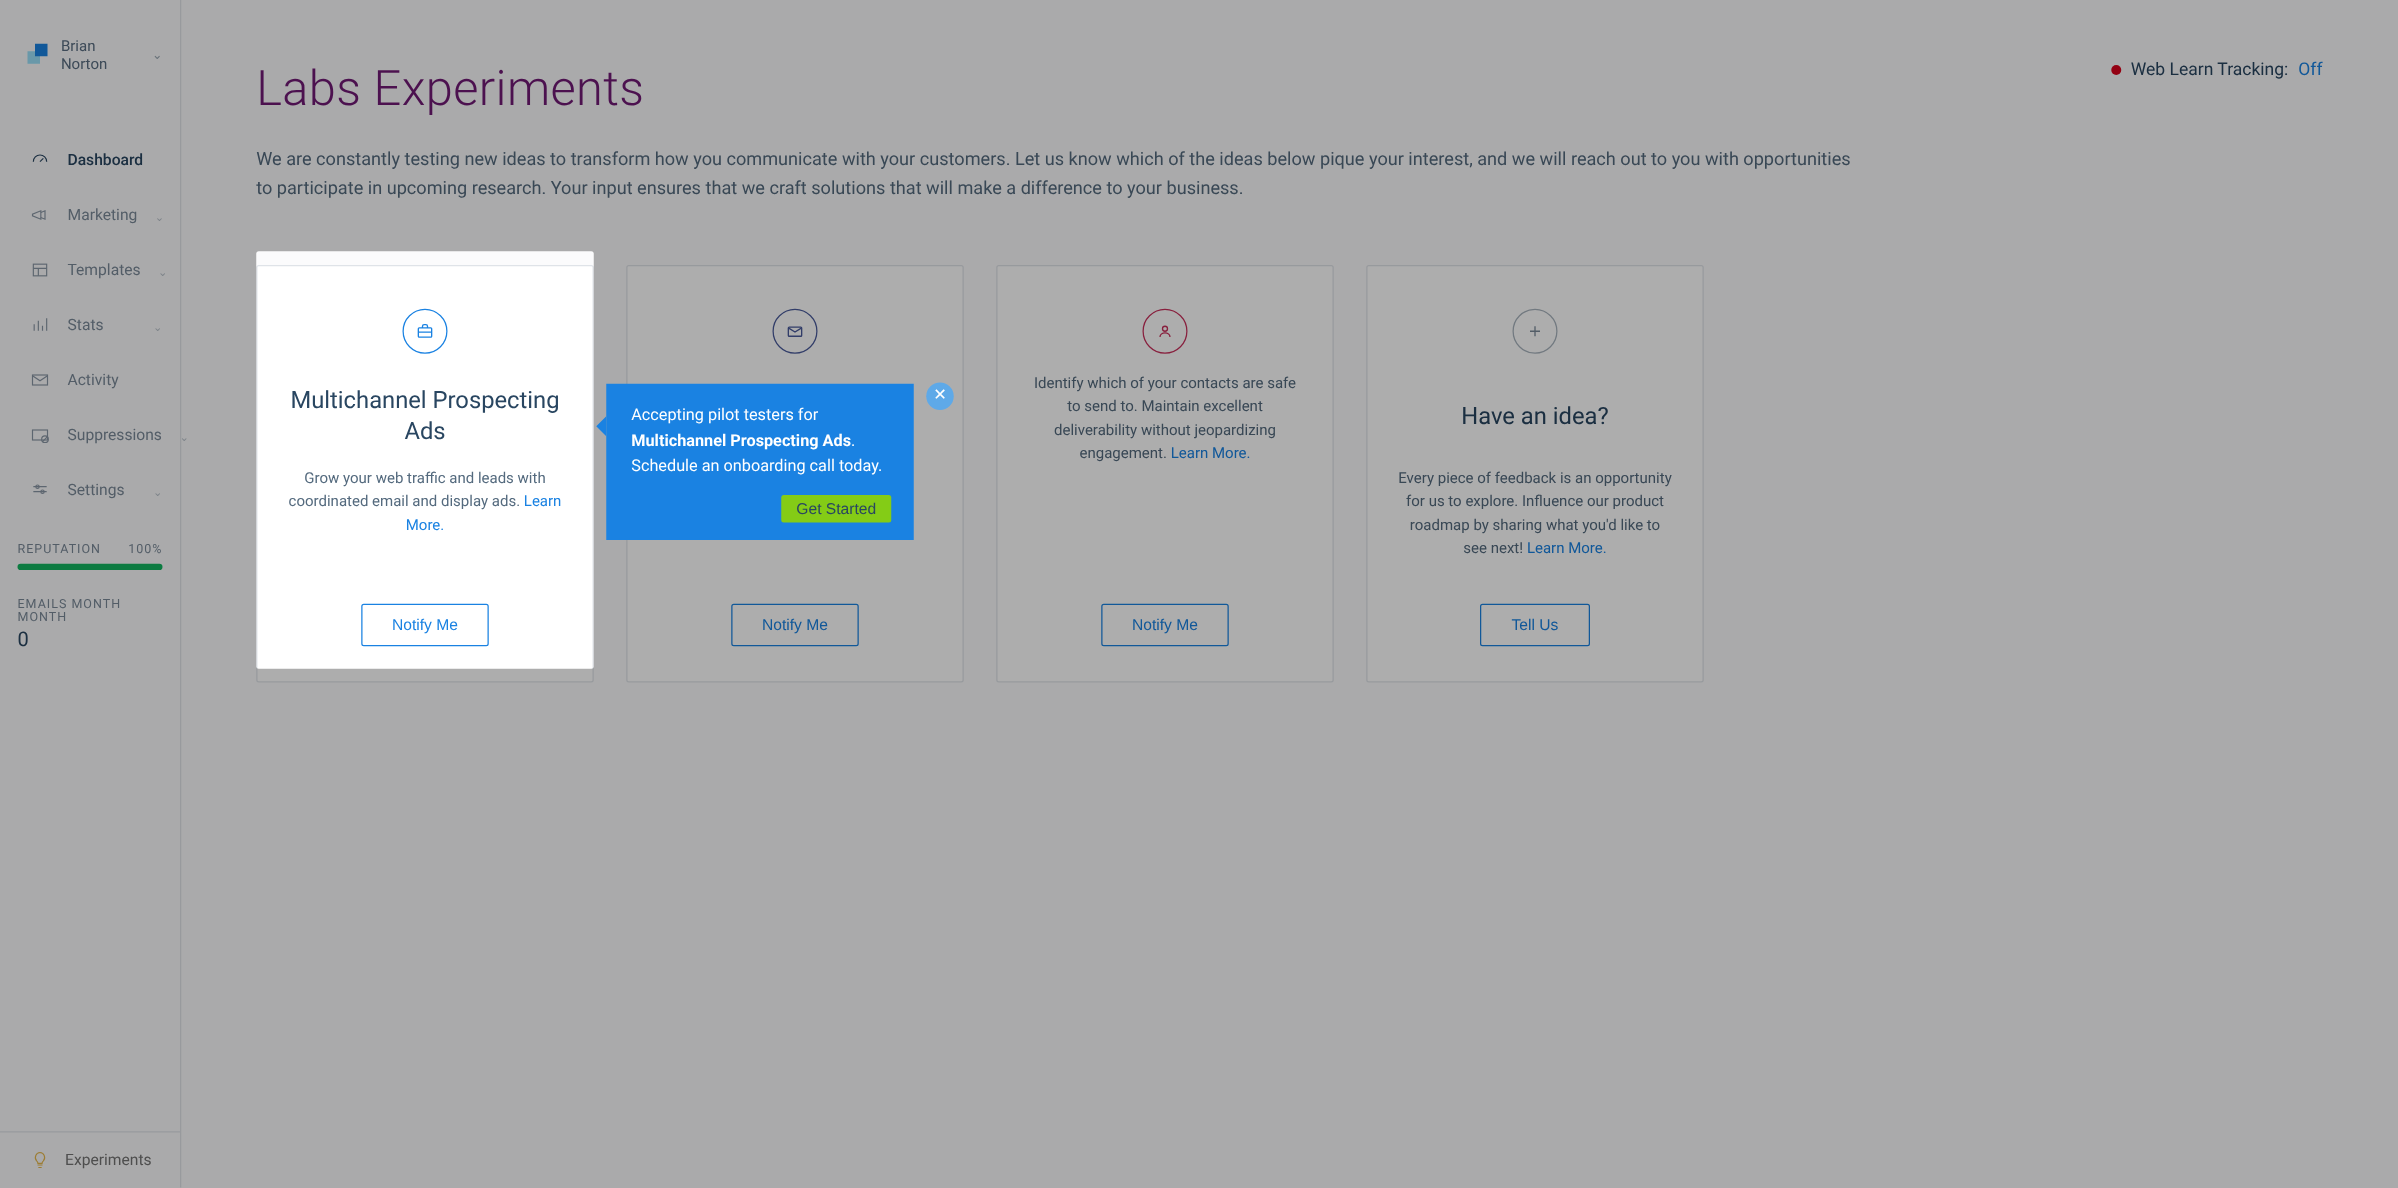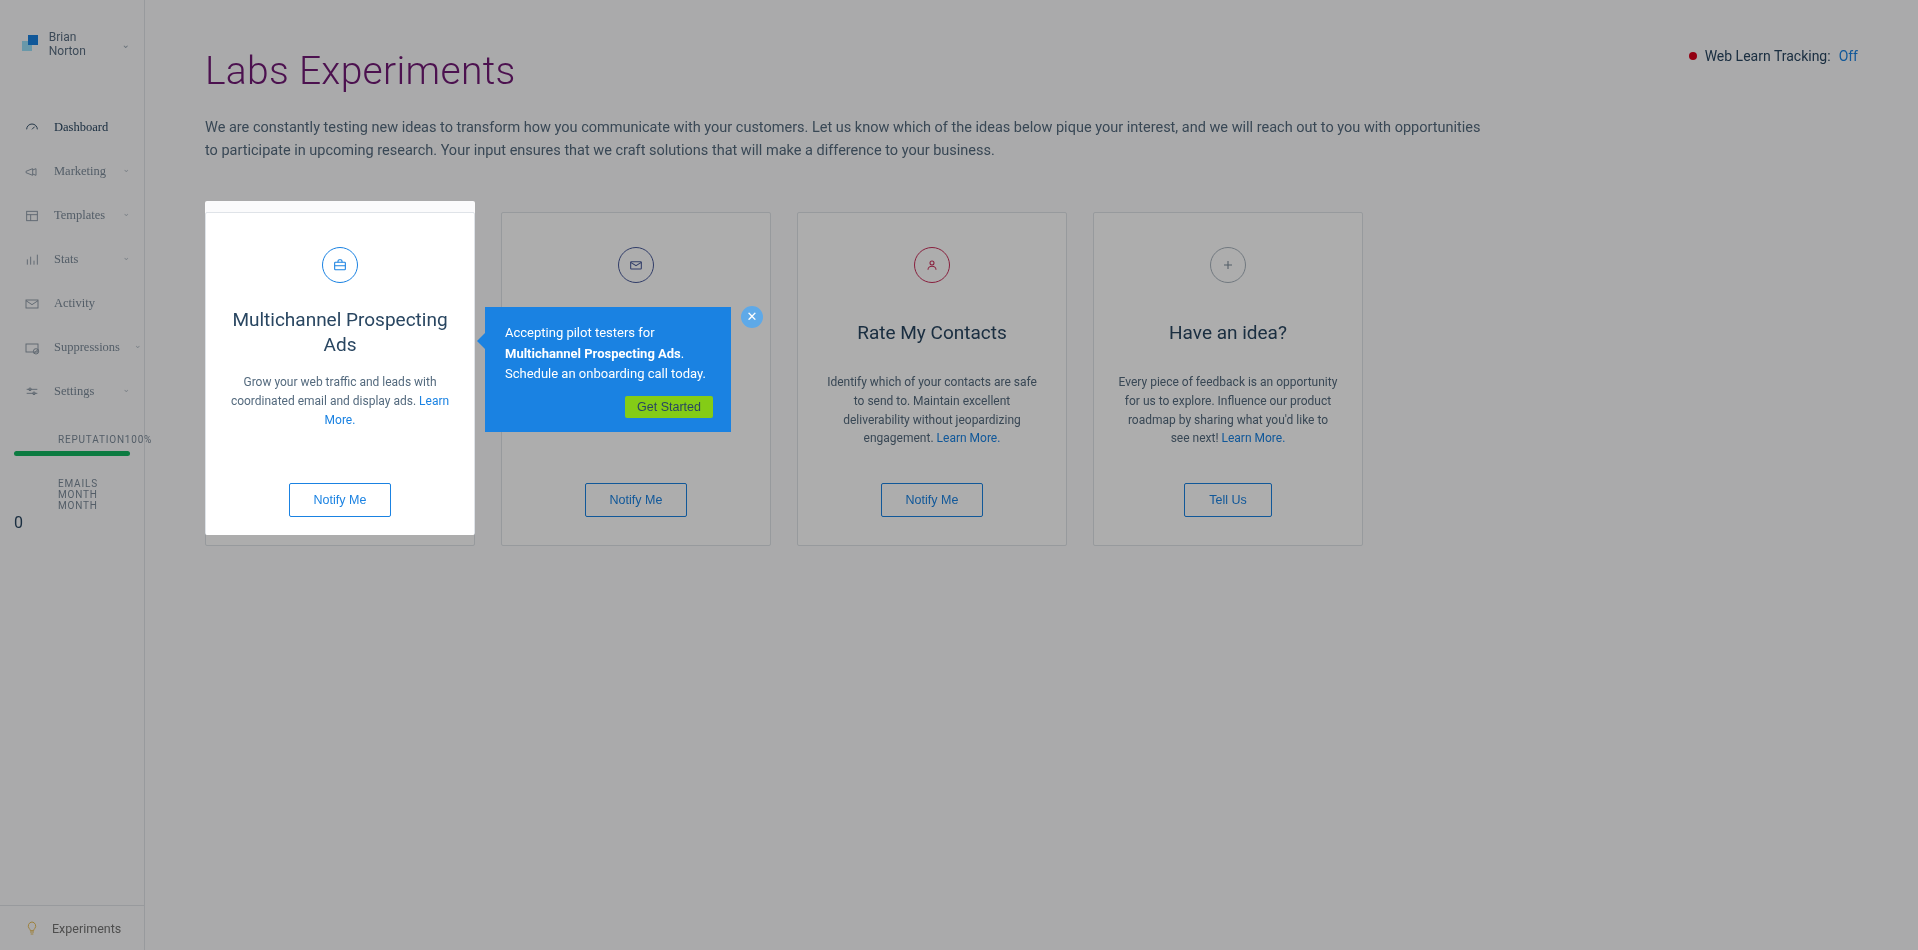--- a/index.html
+++ b/index.html
@@ -33,33 +33,32 @@
     width: 18px; height: 18px; position: relative;
   }
   .logo::before, .logo::after {
     content:""; position:absolute; width:10px; height:10px;
   }
   .logo::before { left:0; top:6px; background:#9be1fa; }
   .logo::after  { left:6px; top:0; background:#1a82e2; }
   .user-chip .chev { margin-left:auto; color:#9aa7b3; font-size:10px; }
   .nav { margin-top: 30px; }
   .nav-item {
-    display:flex; align-items:flex-start; gap:14px;
+    display:flex; align-items:flex-end; gap:14px;
     padding: 14px 14px 14px 24px;
     color:#7b8a99; font-size:12.5px;
     cursor:pointer;
-    font-family:Liberation Serif, serif;
   }
   .nav-item.active { color:#294661; font-weight:500; }
   .nav-item .chev { margin-left:auto; font-size:9px; color:#b7c0c9; }
   .nav-icon { width:16px; height:16px; flex:0 0 16px; display:flex; align-items:center; justify-content:center; }
   .nav-icon svg { width:16px; height:16px; stroke:#8a97a5; fill:none; stroke-width:1.4; }
   .nav-item.active .nav-icon svg { stroke:#294661; }
   .metrics { padding: 20px 14px 0 14px; }
-  .metric-label { font-size:10px; letter-spacing:0.8px; color:#7b8a99; display:flex; justify-content:space-between; align-items:center;margin-left:44px; }
+  .metric-label { font-size:10px; letter-spacing:0.8px; color:#7b8a99; display:flex; justify-content:space-between; align-items:center; }
   .metric-bar { height:5px; width:100%; background:#13b661; border-radius:3px; margin-top:6px; }
   .metric2 { margin-top:22px; }
   .metric-num { font-size:16px; color:#294661; margin-top:2px; }
   .sidebar-footer {
     margin-top:auto; border-top:1px solid #e0e3e8;
     display:flex; align-items:center; gap:12px;
     padding: 14px 14px 14px 24px; color:#737373; font-size:12.5px;
     cursor:pointer;
   }
   .bulb { width:16px; height:16px; }
@@ -285,21 +284,20 @@
         <button class="card-btn">Notify Me</button>
       </div>
 
       <div class="card">
         <div class="card-icon c-pink">
           <svg viewBox="0 0 24 24">
               <circle cx="12" cy="9" r="3"></circle>
               <path d="M6 19c0-3 3-5 6-5s6 2 6 5"></path>
             </svg>
         </div>
-        <h3>Rate My Contacts</h3>
         <div class="card-desc">
           <span>Identify which of your contacts are safe to send to. Maintain excellent deliverability without jeopardizing engagement.</span>
           <a href="#">Learn More.</a>
         </div>
         <button class="card-btn">Notify Me</button>
       </div>
 
       <div class="card">
         <div class="card-icon c-gray">
           <svg viewBox="0 0 24 24">

